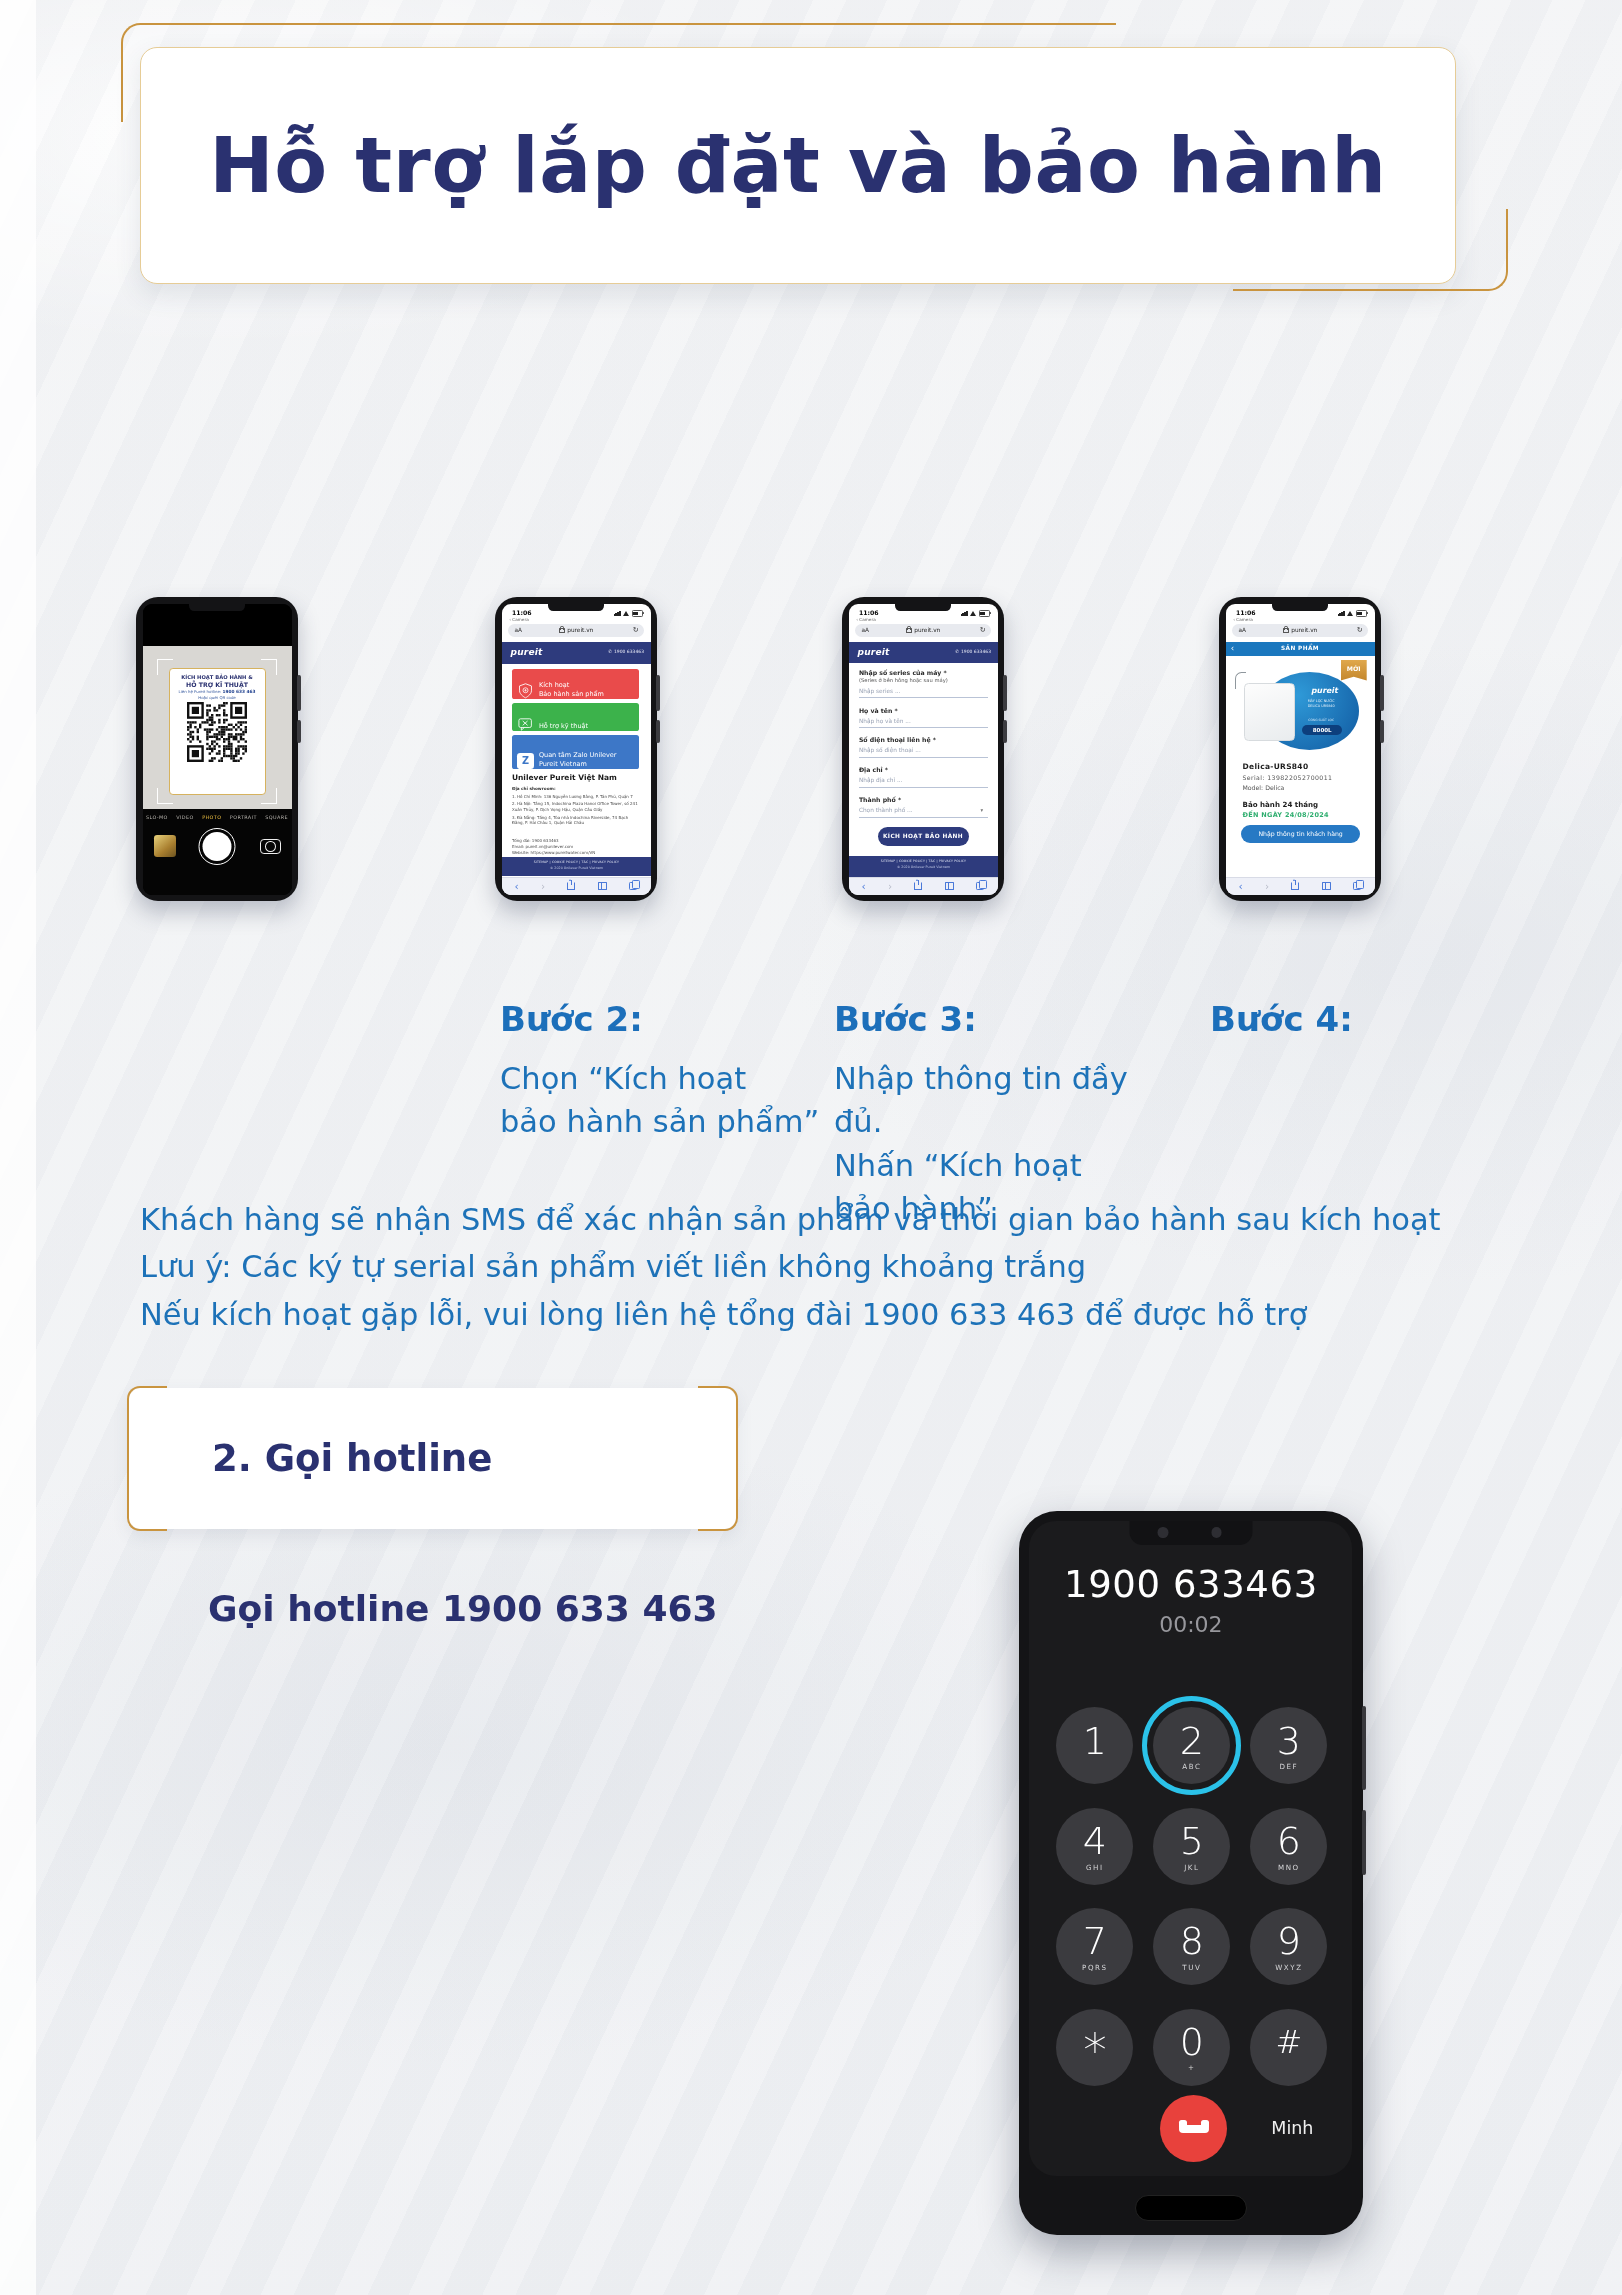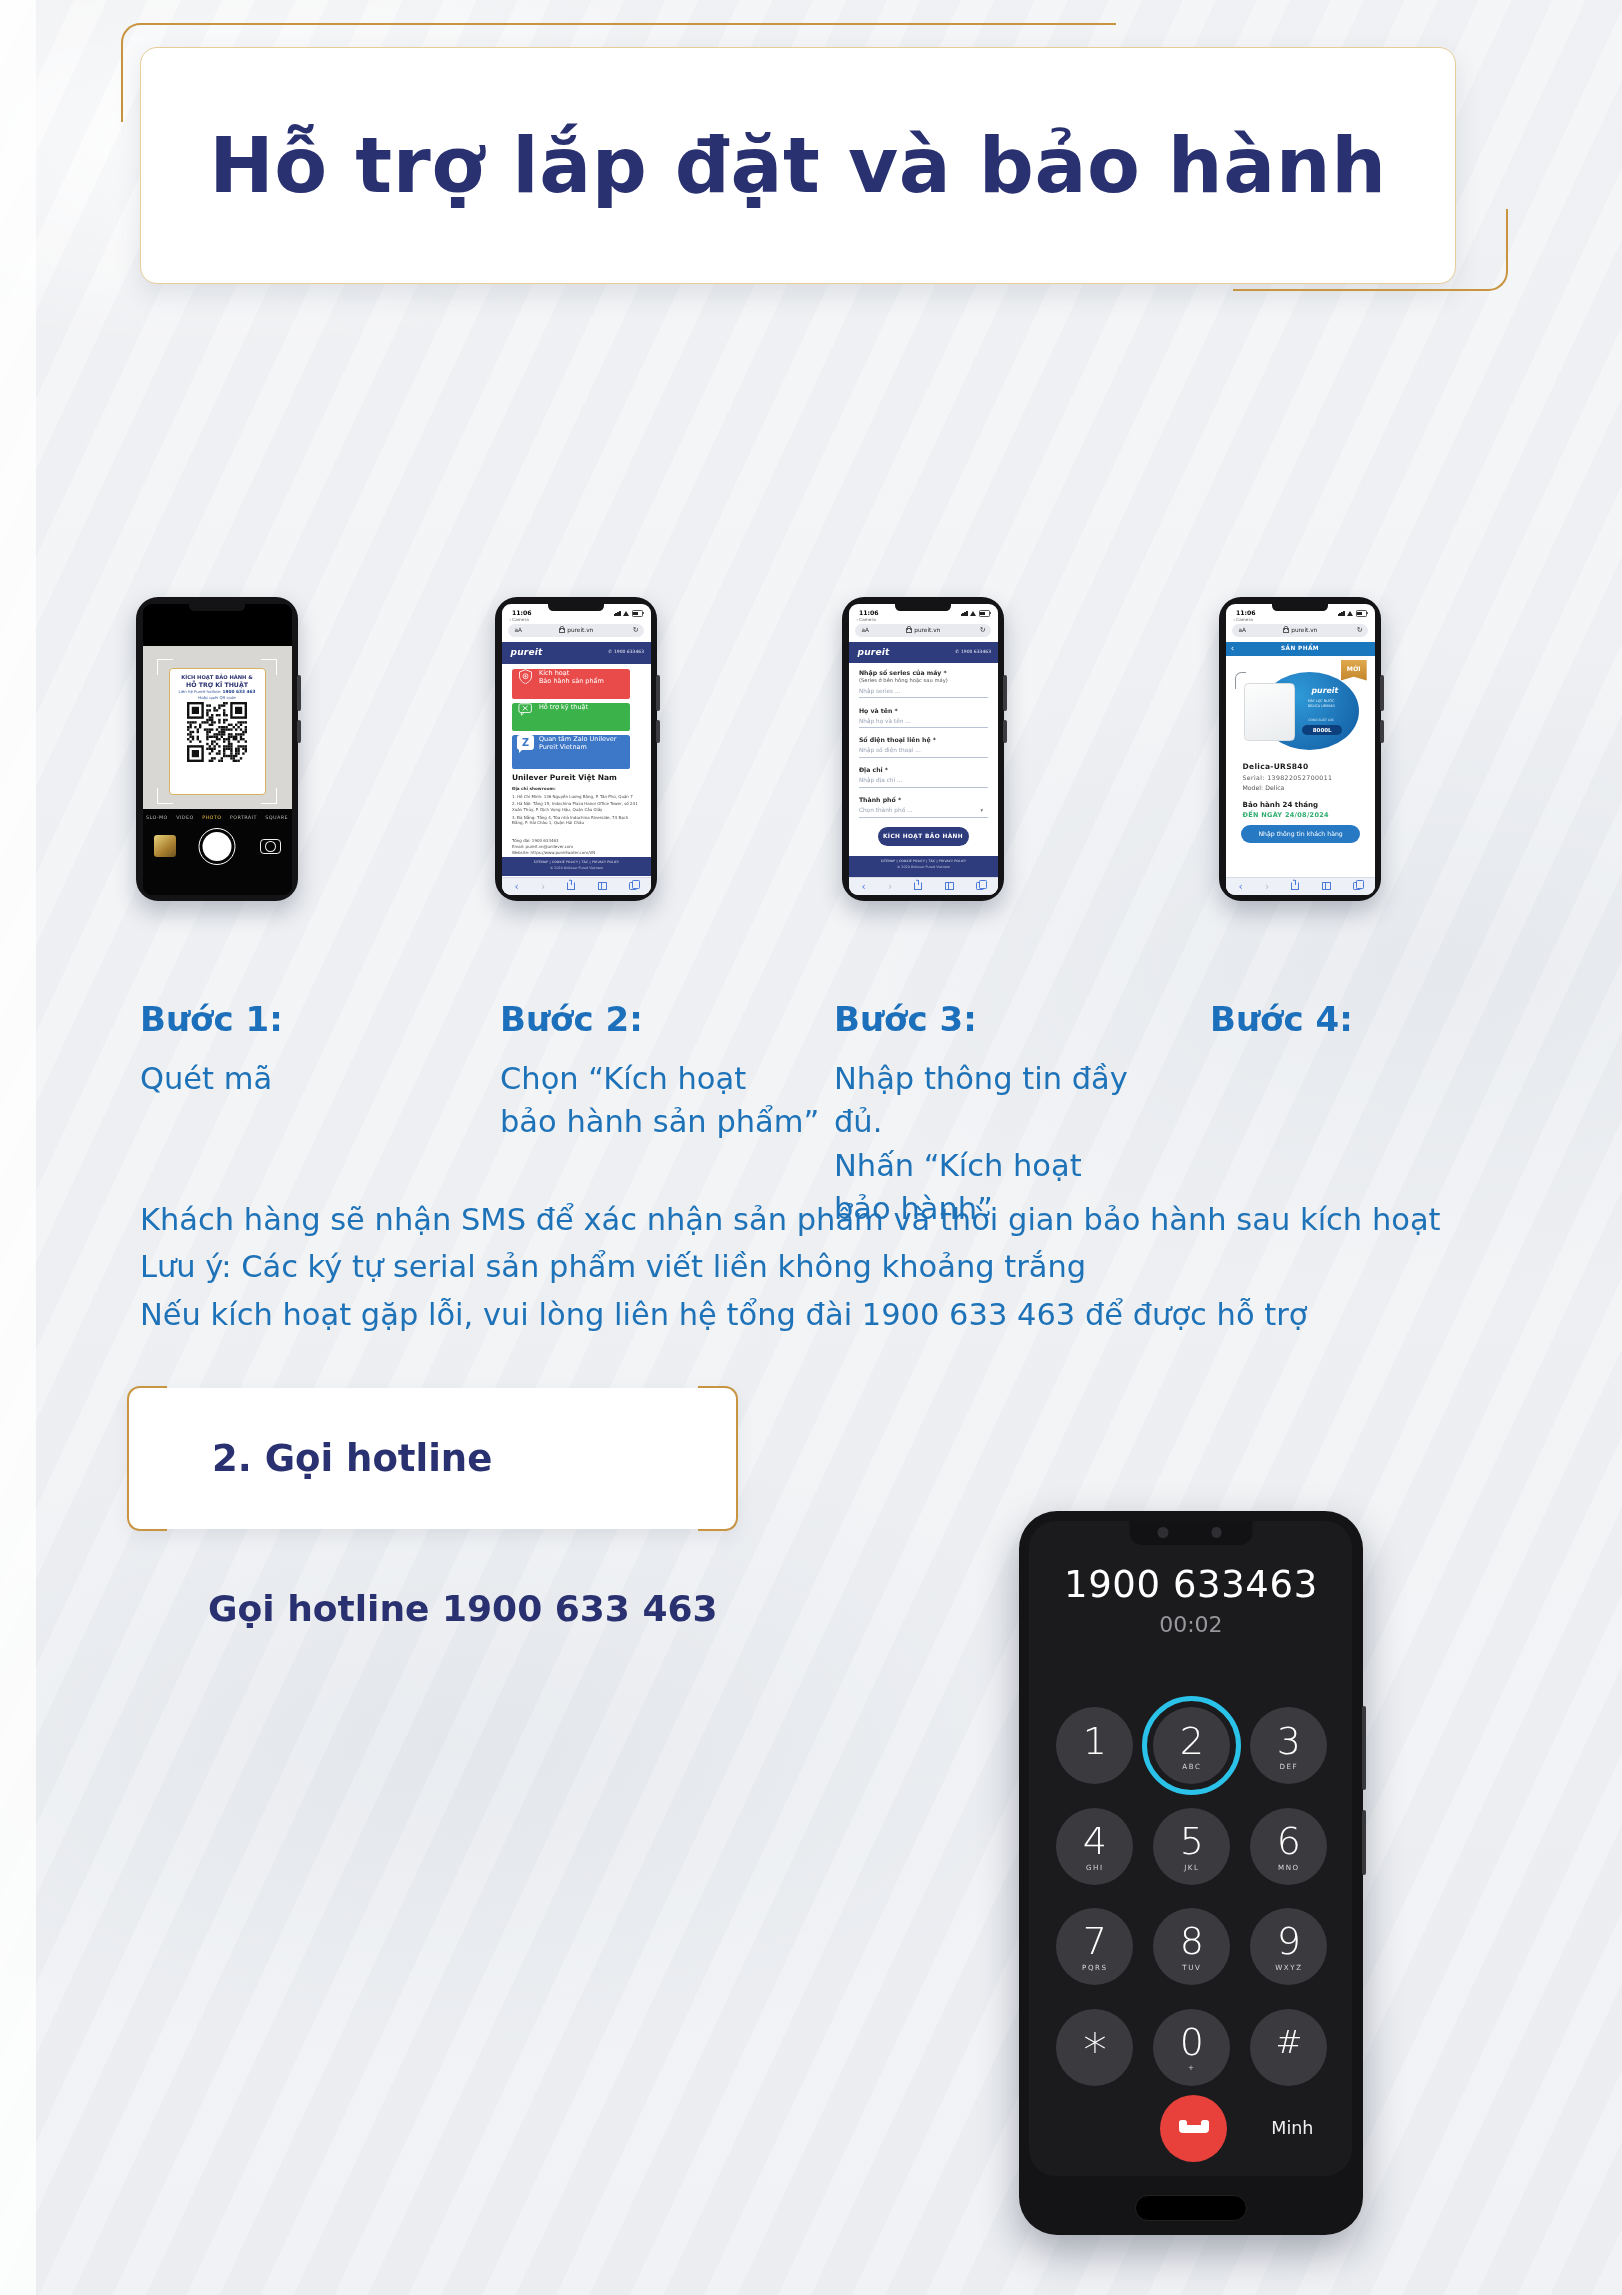--- a/index.html
+++ b/index.html
@@ -104,21 +104,21 @@
     font-size:4.9px;letter-spacing:0.4px;color:#b5b2ac}
   .modes .on{color:#f0c243}
   .shutter{position:absolute;top:19.5px;left:50%;transform:translateX(-50%);width:35px;height:35px;border:1.9px solid #fff;border-radius:50%}
   .shutter:after{content:'';position:absolute;inset:2.6px;background:#fff;border-radius:50%}
   .thumb{position:absolute;left:11.7px;top:26px;width:22px;height:22px;border-radius:3.2px;
     background:linear-gradient(140deg,#e8d27c,#a97f2f 60%,#6e5420)}
   .flip{position:absolute;right:10.4px;top:30px;width:19.5px;height:13.6px;border:1.3px solid #eee;border-radius:3.9px}
   .flip:before{content:'';position:absolute;inset:1.3px 4.5px;border:1.3px solid #eee;border-radius:50%}
 
   
-  .wbtn{position:absolute;left:10.4px;width:118px;border-radius:2.6px;color:#fff;display:flex;align-items:flex-start}
+  .wbtn{position:absolute;left:10.4px;width:127px;border-radius:2.6px;color:#fff;display:flex;align-items:flex-end}
   .wbtn .ic{width:27px;display:flex;justify-content:center}
   .wbtn .txt{font-size:6.5px;line-height:1.35;white-space:pre-line}
   .zic{width:17px;height:15.6px;background:#fff;border-radius:3.2px;color:#3d77c7;font-weight:bold;font-size:9.7px;
     display:flex;align-items:center;justify-content:center;position:relative}
   .zic:after{content:'';position:absolute;left:1.9px;bottom:-3.2px;border:2.6px solid transparent;border-top-color:#fff;border-left-color:#fff}
   .company{position:absolute;left:10.4px;top:169px;font-size:7.5px;font-weight:bold;color:#1c1c1c}
   .addrh{position:absolute;left:10.4px;top:182px;font-size:4.2px;font-weight:bold;color:#333}
   .addrs{position:absolute;left:10.4px;top:190px;width:129px;font-size:4px;color:#4a4a4a;line-height:1.45}
   .addrs p{margin:0 0 1.9px 0}
   .contacts{position:absolute;left:10.4px;top:234px;width:129px;font-size:4px;color:#4a4a4a;line-height:1.55}
@@ -646,24 +646,20 @@
         <span class="bk">‹</span>
         <span class="fw">›</span>
         <span class="shic"></span>
         <span class="bkic"></span>
         <span class="tbic"></span>
       </div>
     </div>
     <div class="notch"></div>
   </div>
 
-  <div class="step" style="left:140px;top:999px;width:279px">
-    <div class="slabel">Bước 1:</div>
-    <div class="sdesc">Quét mã</div>
-  </div>
   <div class="step" style="left:500px;top:999px;width:324px">
     <div class="slabel">Bước 2:</div>
     <div class="sdesc">Chọn “Kích hoạt
 bảo hành sản phẩm”</div>
   </div>
   <div class="step" style="left:834px;top:999px;width:305px">
     <div class="slabel">Bước 3:</div>
     <div class="sdesc">Nhập thông tin đầy đủ.
 Nhấn “Kích hoạt
 bảo hành”</div>

